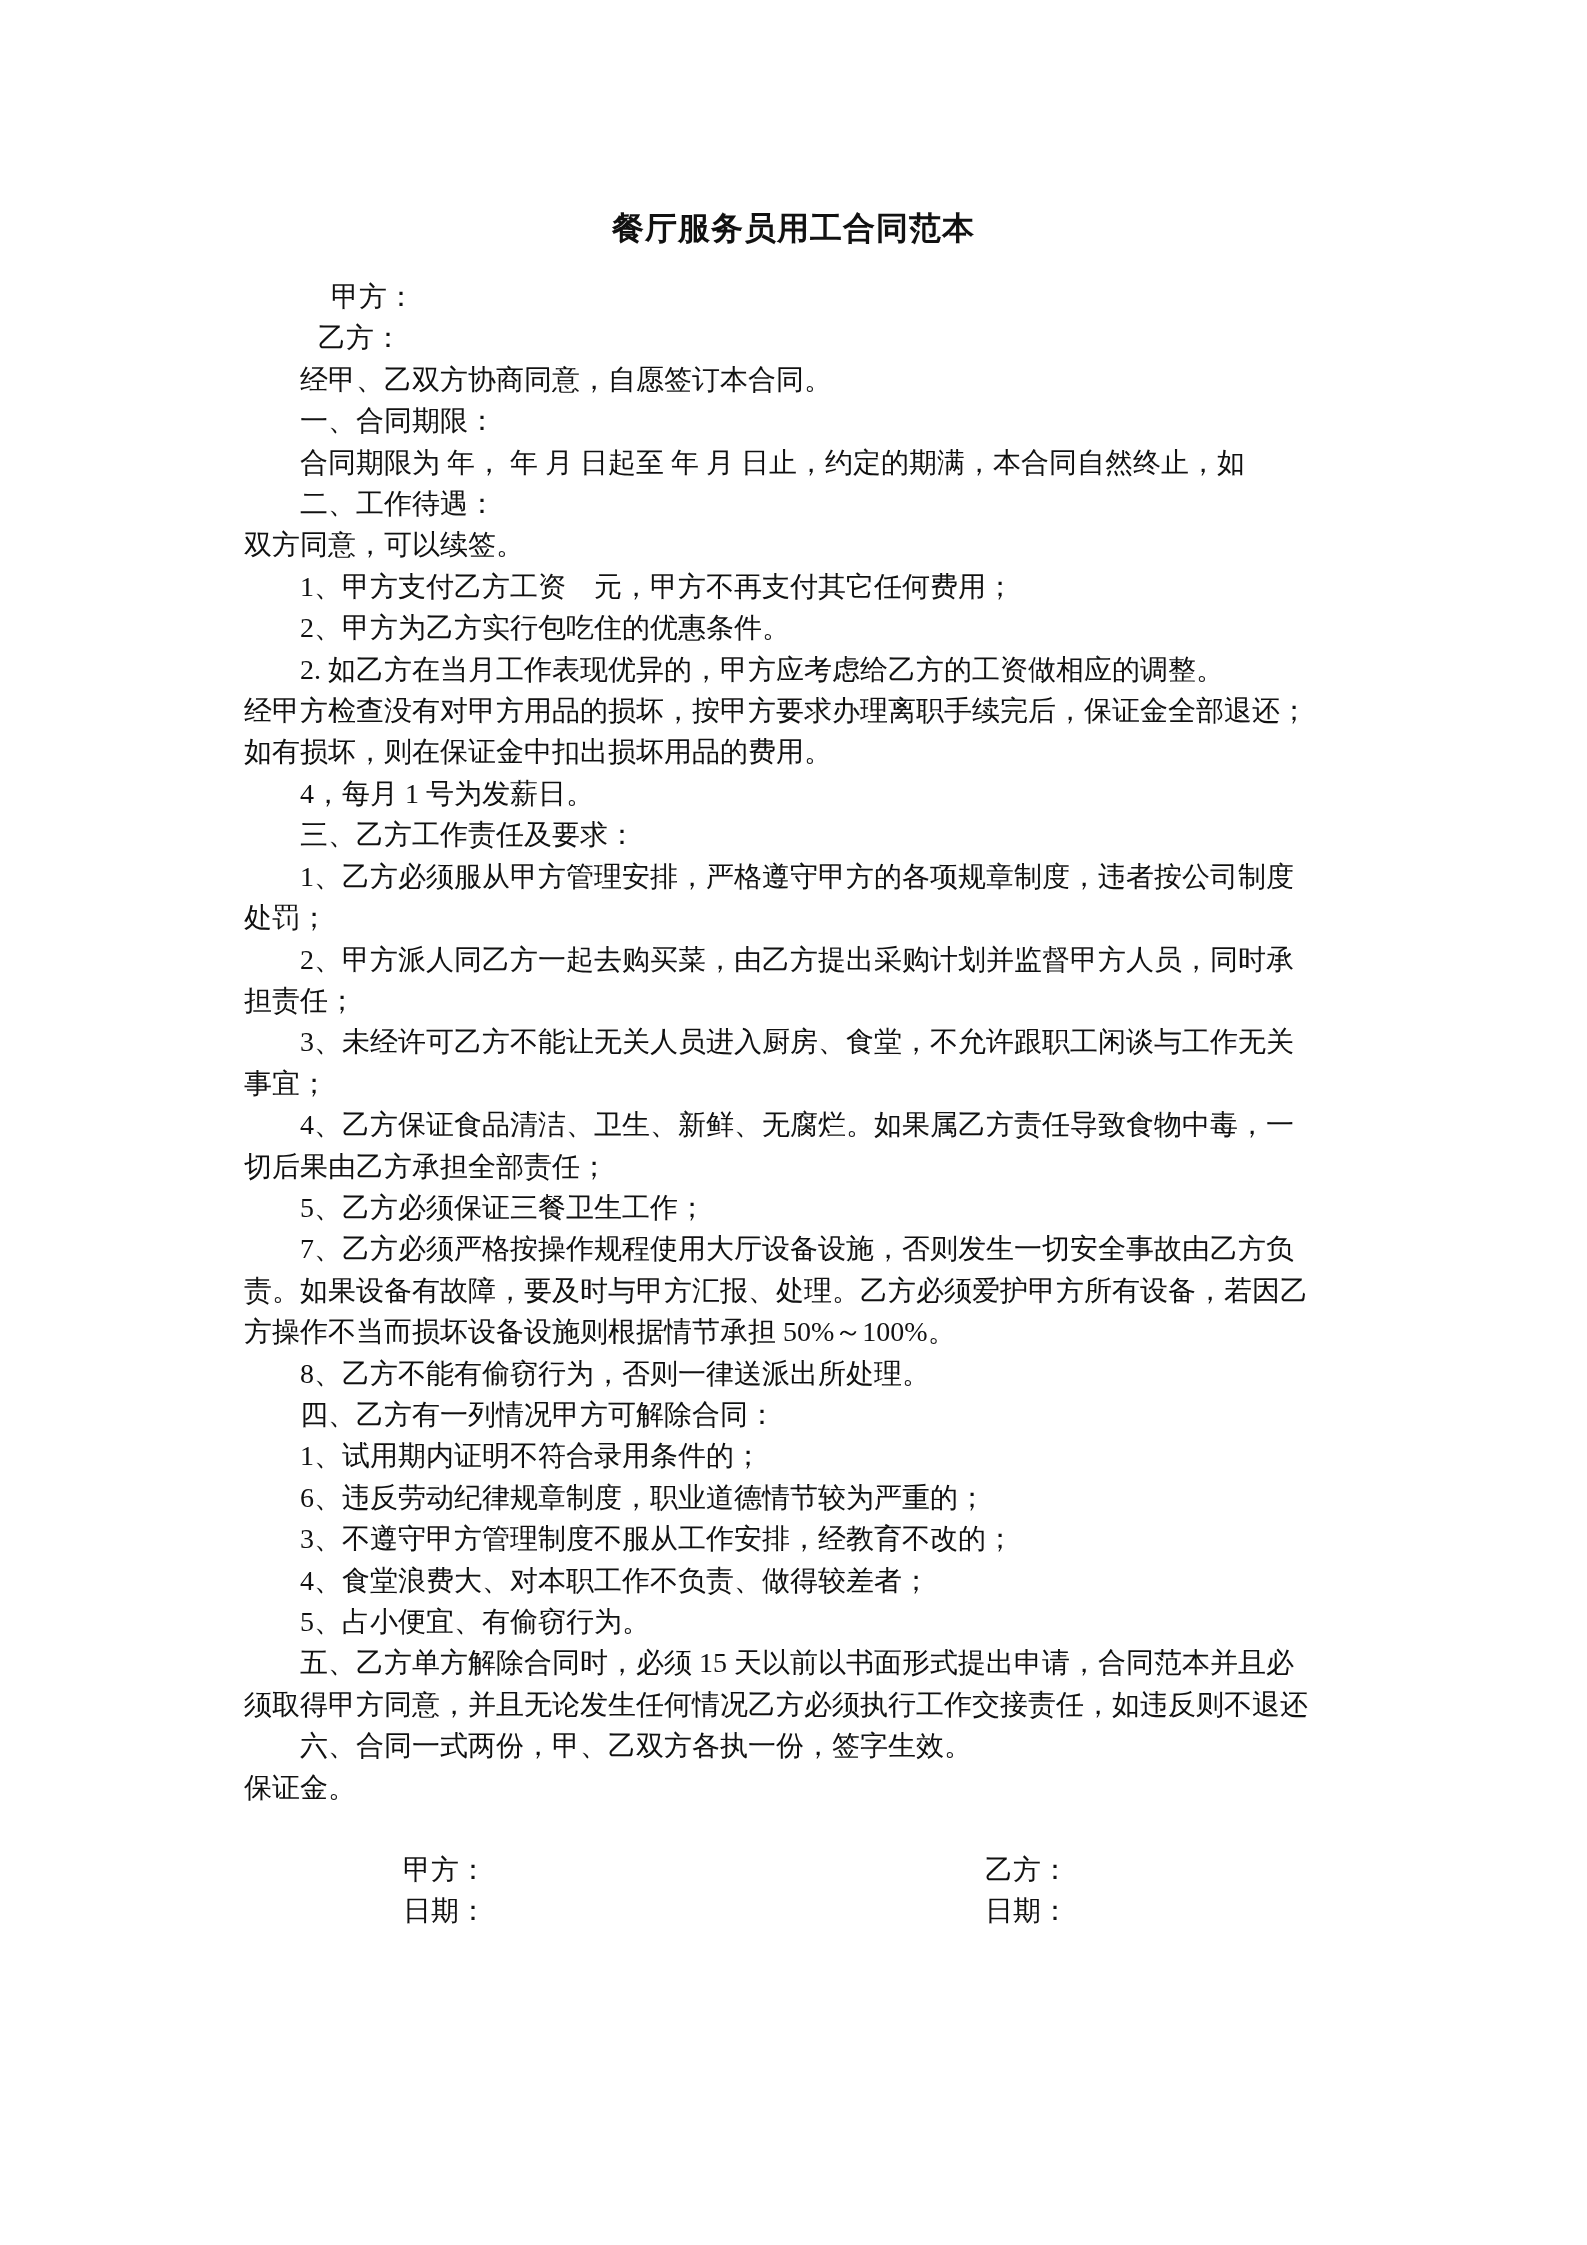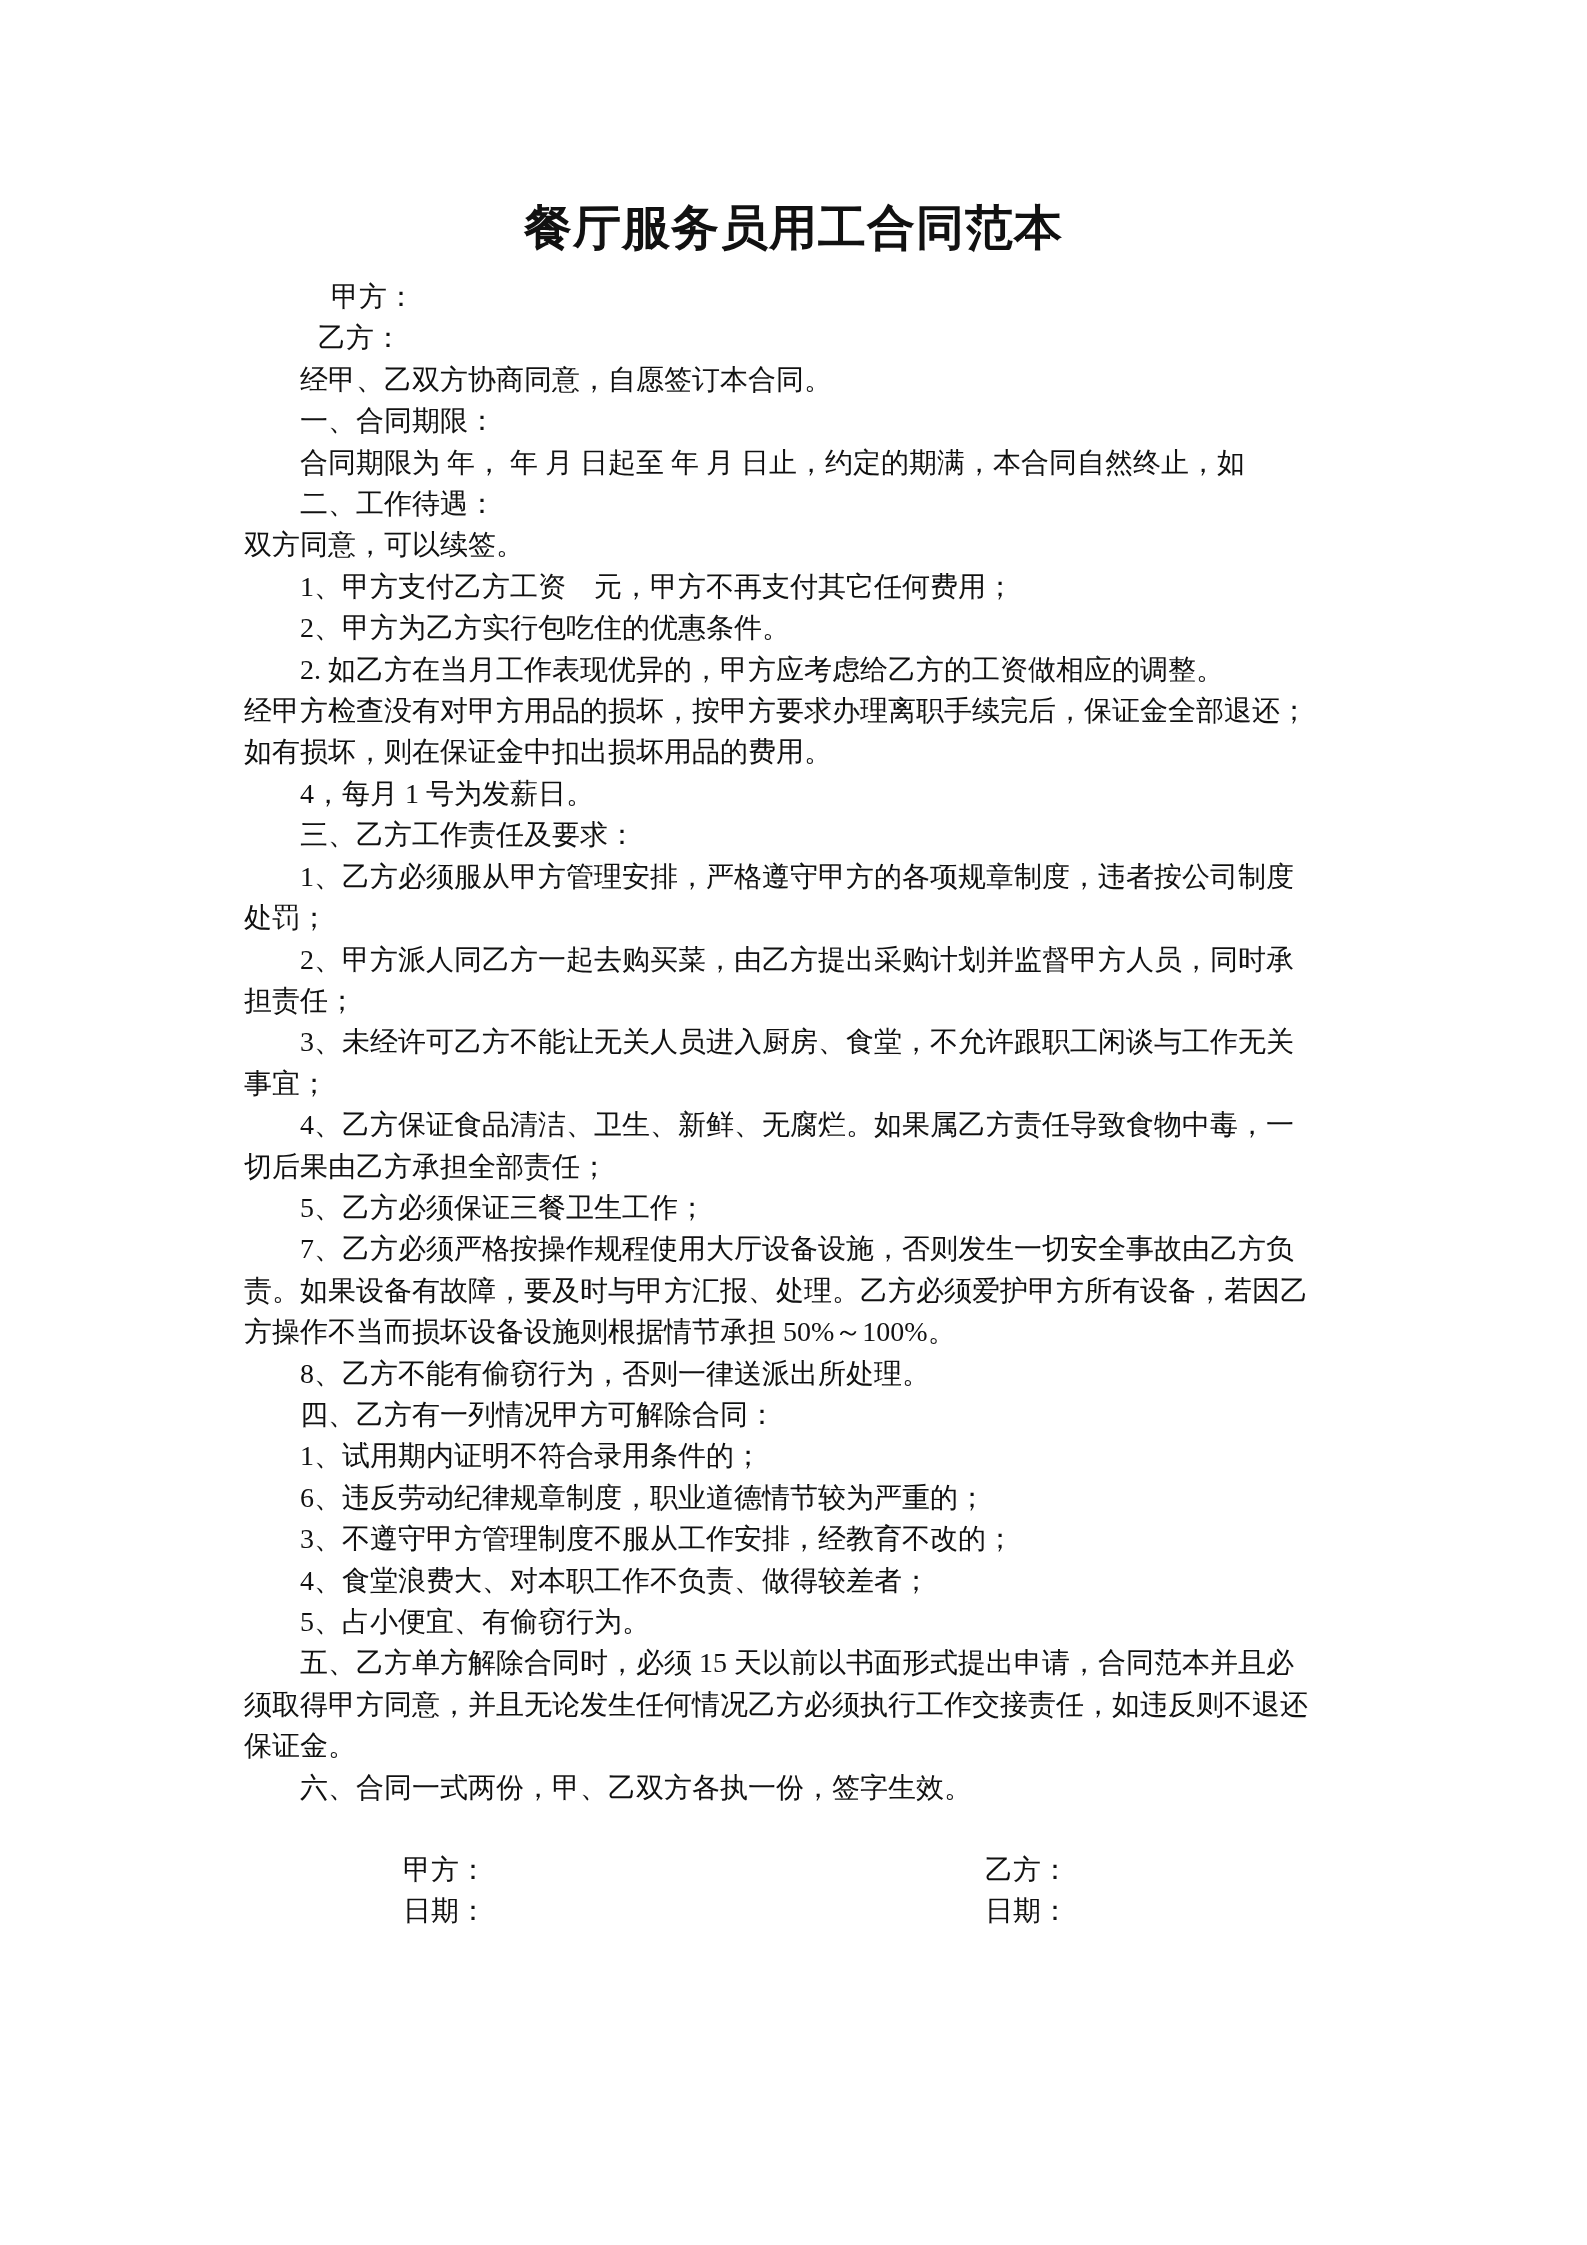--- a/index.html
+++ b/index.html
@@ -9,21 +9,21 @@
     height: 2245px;
     margin: 0 auto;
     background: #ffffff;
     color: #111111;
     font-family: "Liberation Serif", "DejaVu Serif", serif;
     overflow: hidden;
   }
   .doc-title {
     padding-top: 203px;
     line-height: 50px;
-    font-size: 48px;
+    font-size: 32px;
     font-weight: bold;
     text-align: center;
     letter-spacing: 1px;
     white-space: pre;
   }
   .body-block {
     margin-left: 244px;
     width: 1113px;
     margin-top: 23px;
     font-size: 28px;
@@ -81,22 +81,22 @@
       <div class="line ind-0">方操作不当而损坏设备设施则根据情节承担 50%～100%。</div>
       <div class="line ind-p">8、乙方不能有偷窃行为，否则一律送派出所处理。</div>
       <div class="line ind-p">四、乙方有一列情况甲方可解除合同：</div>
       <div class="line ind-p">1、试用期内证明不符合录用条件的；</div>
       <div class="line ind-p">6、违反劳动纪律规章制度，职业道德情节较为严重的；</div>
       <div class="line ind-p">3、不遵守甲方管理制度不服从工作安排，经教育不改的；</div>
       <div class="line ind-p">4、食堂浪费大、对本职工作不负责、做得较差者；</div>
       <div class="line ind-p">5、占小便宜、有偷窃行为。</div>
       <div class="line ind-p">五、乙方单方解除合同时，必须 15 天以前以书面形式提出申请，合同范本并且必</div>
       <div class="line ind-0">须取得甲方同意，并且无论发生任何情况乙方必须执行工作交接责任，如违反则不退还</div>
+      <div class="line ind-p">六、合同一式两份，甲、乙双方各执一份，签字生效。</div>
       <div class="line ind-0">保证金。</div>
-      <div class="line ind-p">六、合同一式两份，甲、乙双方各执一份，签字生效。</div>
     </div>
 
   <div class="sig-block">
     <div class="sig-row">
       <span class="sig-left">甲方：</span>
       <span class="sig-right">乙方：</span>
     </div>
     <div class="sig-row">
       <span class="sig-left">日期：</span>
       <span class="sig-right">日期：</span>

